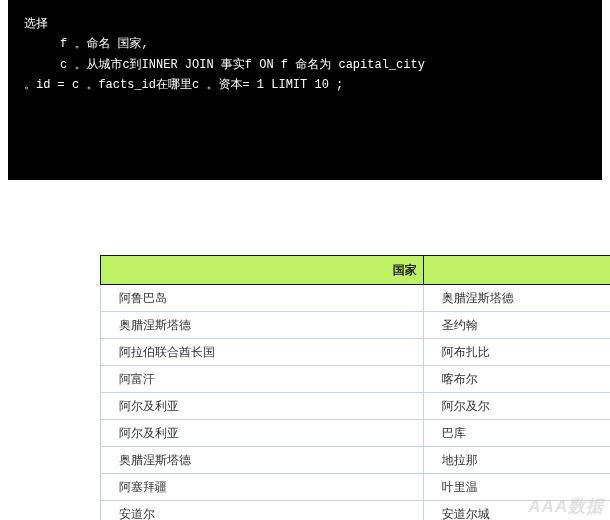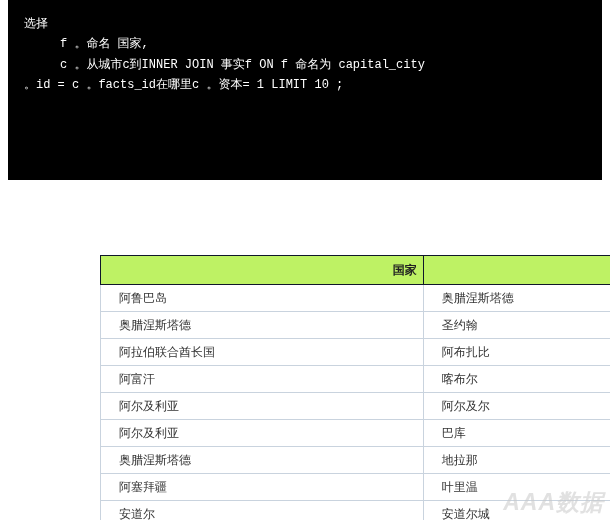--- a/index.html
+++ b/index.html
@@ -51,21 +51,21 @@
     text-align: left;
     height: 18px;
     background: #ffffff;
   }
   .col1 { width: 320px; }
   .col2 { width: 220px; }
   .watermark {
     position: absolute;
     right: 6px;
     bottom: 2px;
-    font-size: 23px;
+    font-size: 17px;
     font-weight: bold;
     font-style: italic;
     color: rgba(200,200,200,0.55);
     letter-spacing: 1px;
     pointer-events: none;
   }
 </style>
 </head>
 <body>
 

